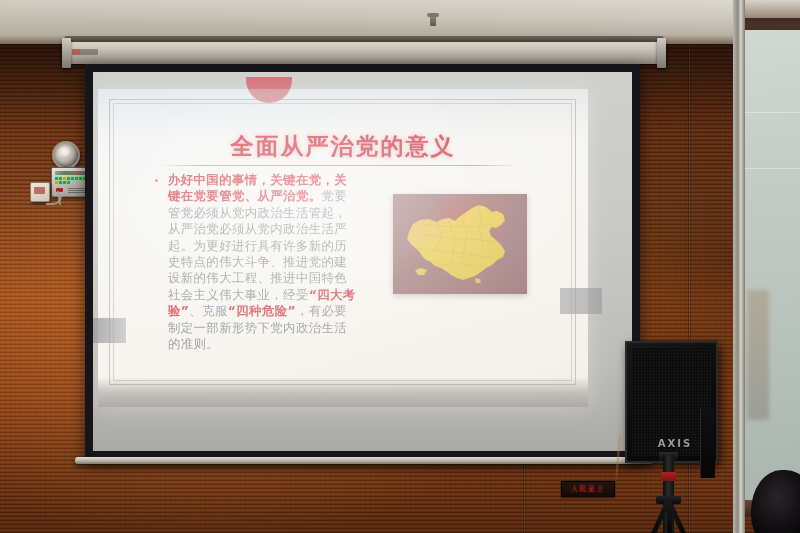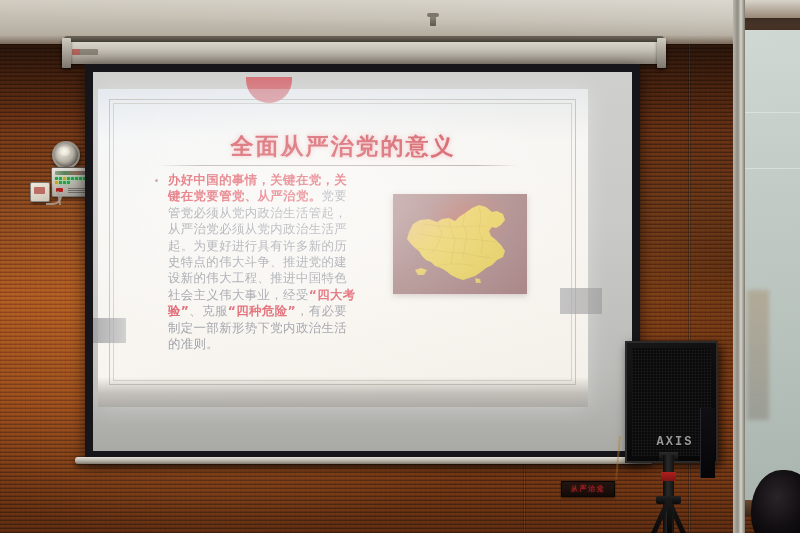--- a/index.html
+++ b/index.html
@@ -251,23 +251,22 @@
   }
   .speaker-grille{
     position:absolute;left:5px;top:5px;right:5px;bottom:5px;
     background:
       repeating-linear-gradient(0deg, rgba(255,255,255,.035) 0 1px, transparent 1px 3px),
       repeating-linear-gradient(90deg, rgba(255,255,255,.03) 0 1px, transparent 1px 3px),
       #0a0a0a;
   }
   .speaker-logo{
     position:absolute;left:7px;right:0;bottom:12px;text-align:center;
-    font-size:12px;font-weight:bold;letter-spacing:2px;color:#9a9a9a;
+    font-size:10px;font-weight:bold;letter-spacing:2px;color:#9a9a9a;
     text-shadow:0 1px 1px #000;
-    font-family:Liberation Mono, monospace;
   }
   .stand-pole{
     position:absolute;left:663px;top:455px;width:11px;height:78px;
     background:linear-gradient(90deg,#0b0b0b,#2a2a2a 45%,#121212);
   }
   .stand-collar{
     position:absolute;left:661px;top:472px;width:15px;height:9px;
     background:linear-gradient(180deg,#b01f1f,#7c1414);
   }
   .stand-top{
@@ -369,21 +368,21 @@
     </div>
     <div class="cp-red"></div>
     <div class="cp-txt"></div>
   </div>
 
   <div class="outlet"></div>
   <div class="outlet-cable"></div>
   <div class="cable2"></div>
 
   <div class="plaque">
-    <span class="plaque-txt">从严治党</span>
+    <span class="plaque-txt">人民至上</span>
   </div>
 
   <div class="roller-top"></div>
   <div class="roller">
     <div class="roller-logo"></div>
   </div>
   <div class="roller-bracket" style="left:62px;"></div>
   <div class="roller-bracket" style="left:657px;"></div>
 
   <div class="screen-frame"></div>

